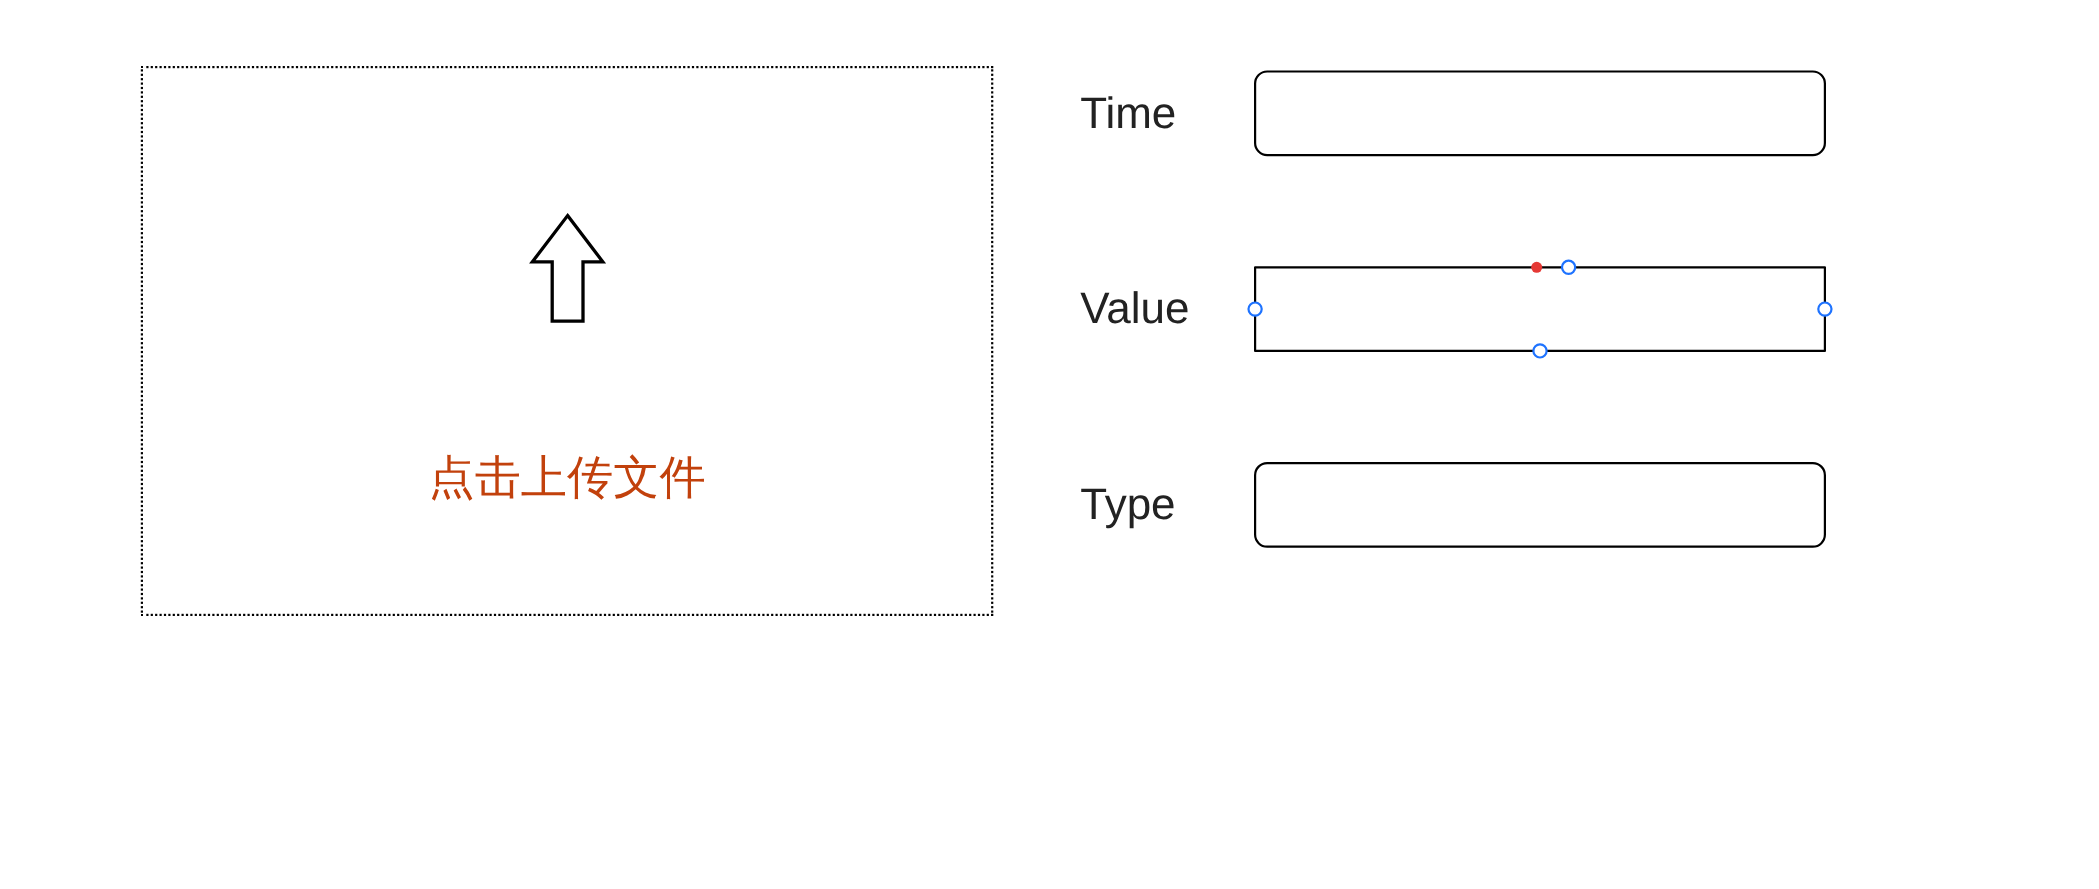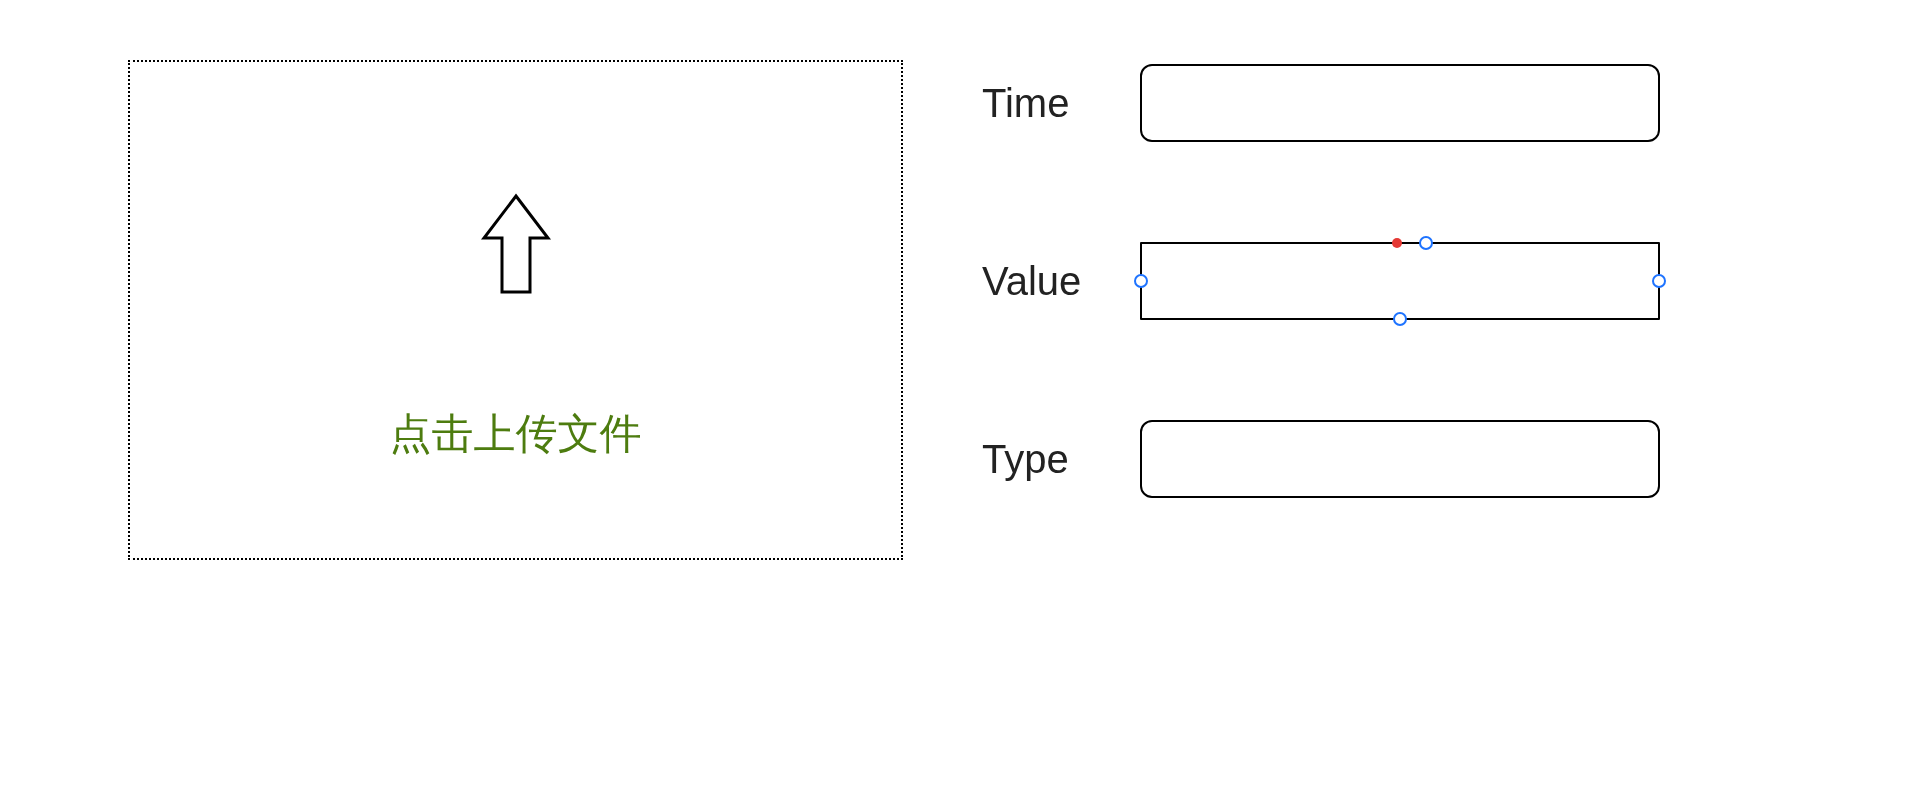--- a/index.html
+++ b/index.html
@@ -27,21 +27,21 @@
       justify-content: center;
       cursor: pointer;
     }
     .upload-icon {
       width: 80px;
       height: 120px;
       margin-top: 30px;
     }
     .upload-text {
       font-size: 42px;
-      color: #4d7c0f;
+      color: #c2410c;
       margin-top: 98px;
       font-weight: 400;
     }
     .form-area {
       position: absolute;
       left: 970px;
       top: 64px;
       width: 720px;
     }
     .form-row {

